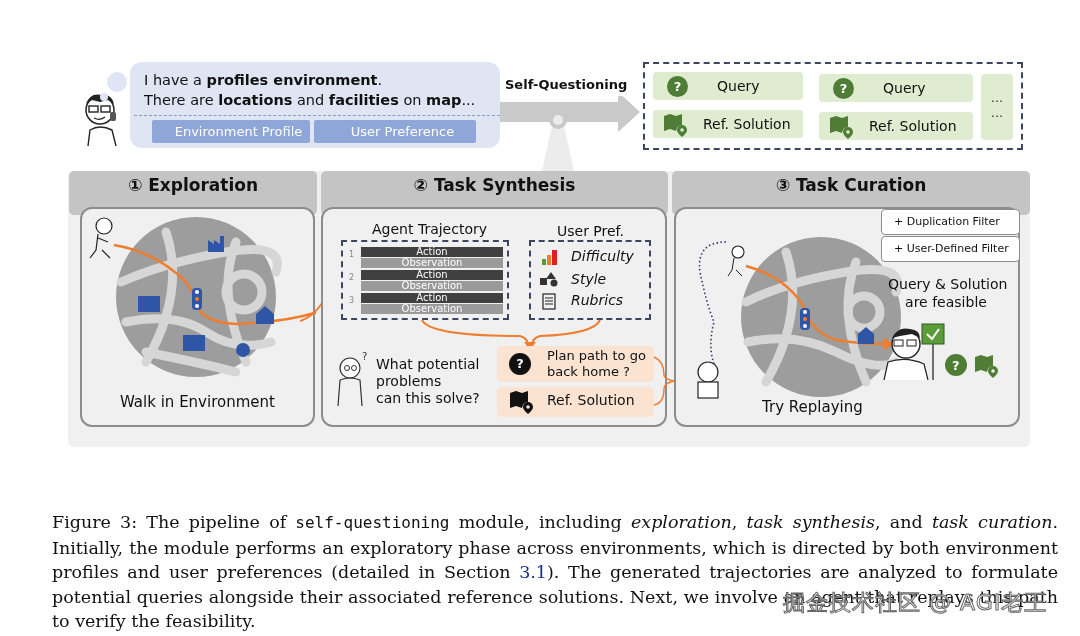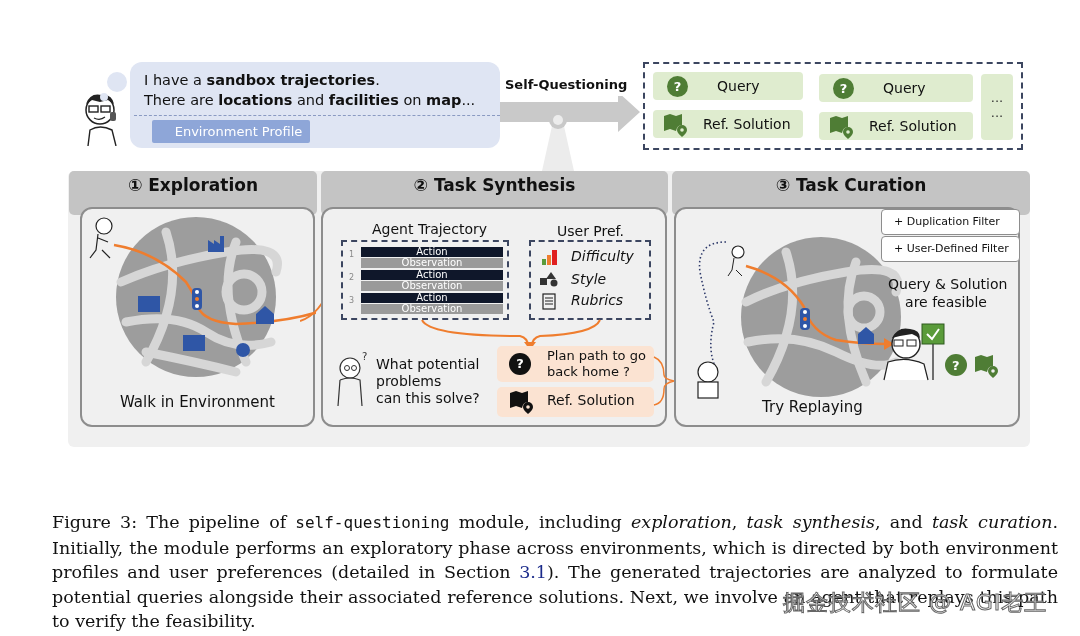--- a/index.html
+++ b/index.html
@@ -38,21 +38,21 @@
   .panel { position: absolute; top: 207px; height: 220px; border: 2px solid #8d8d8d; border-radius: 12px; background: #f0f0f0; }
   #panel1 { left: 80px; width: 235px; }
   #panel2 { left: 321px; width: 346px; }
   #panel3 { left: 674px; width: 346px; }
 
   .caption-lbl { position: absolute; font-size: 15px; white-space: nowrap; color: #111; }
 
   
   #traj-box { left: 341px; top: 240px; width: 168px; height: 80px; border: 2px dashed #3c4660; }
   .traj-row { position: absolute; left: 18px; width: 142px; height: 10px; font-size: 10px; line-height: 10px; color: #fff; text-align: center; }
-  .traj-act { background: #0f172a; }
+  .traj-act { background: #404040; }
   .traj-obs { background: #9a9a9a; }
   .traj-num { position: absolute; left: 6px; font-size: 8px; color: #888; }
 
   #pref-box { left: 529px; top: 240px; width: 122px; height: 80px; border: 2px dashed #3c4660; }
   .pref-item { position: absolute; left: 40px; font-size: 14px; color: #111; font-style: italic; }
 
   
   .ocell { position: absolute; left: 497px; width: 157px; background: #fbe3d2; border-radius: 5px; }
   #ocell-q { top: 346px; height: 36px; }
   #ocell-s { top: 387px; height: 30px; }
@@ -77,24 +77,25 @@
     <rect x="23" y="18" width="9" height="6" fill="none" stroke="#222" stroke-width="1.4"></rect>
     <path d="M16 30 Q22 33 27 29" stroke="#222" fill="none" stroke-width="1.2"></path>
     <rect x="32" y="24" width="6" height="9" rx="2" fill="#555"></rect>
     <path d="M10 58 L12 42 Q22 36 34 42 L38 58" fill="#fff" stroke="#222" stroke-width="1.4"></path>
   </svg>
 </div>
 <div class="abs thought1"></div>
 <div class="abs thought2"></div>
 
 <div class="abs" id="bubble">
-  <div class="line l1"><span>I have a </span><b>sandbox trajectories</b><span>.</span></div>
+  <div class="line l1"><span>I have a </span><b>profiles environment</b><span>.</span></div>
   <div class="line l2"><span>There are </span><b>locations</b><span> and </span><b>facilities</b><span> on </span><b>map</b><span>...</span></div>
   <div class="dash"></div>
   <div class="tag" id="tag-env">Environment Profile</div>
+  <div class="tag" id="tag-user">User Preference</div>
 </div>
 
 <div class="abs" id="sq-label">Self-Questioning</div>
 <div class="abs" id="sq-arrow">
   <svg width="142" height="82" viewBox="0 0 142 82">
     <path d="M0 6 H118 V-4 L140 16 L118 36 V26 H0 Z" fill="#c9c9c9"></path>
     <path d="M40 84 L52 30 Q58 20 64 30 L76 84 Z" fill="#ececec"></path>
     <circle cx="58" cy="24" r="9" fill="#c9c9c9"></circle>
     <circle cx="58" cy="24" r="5" fill="#ececec"></circle>
   </svg>

